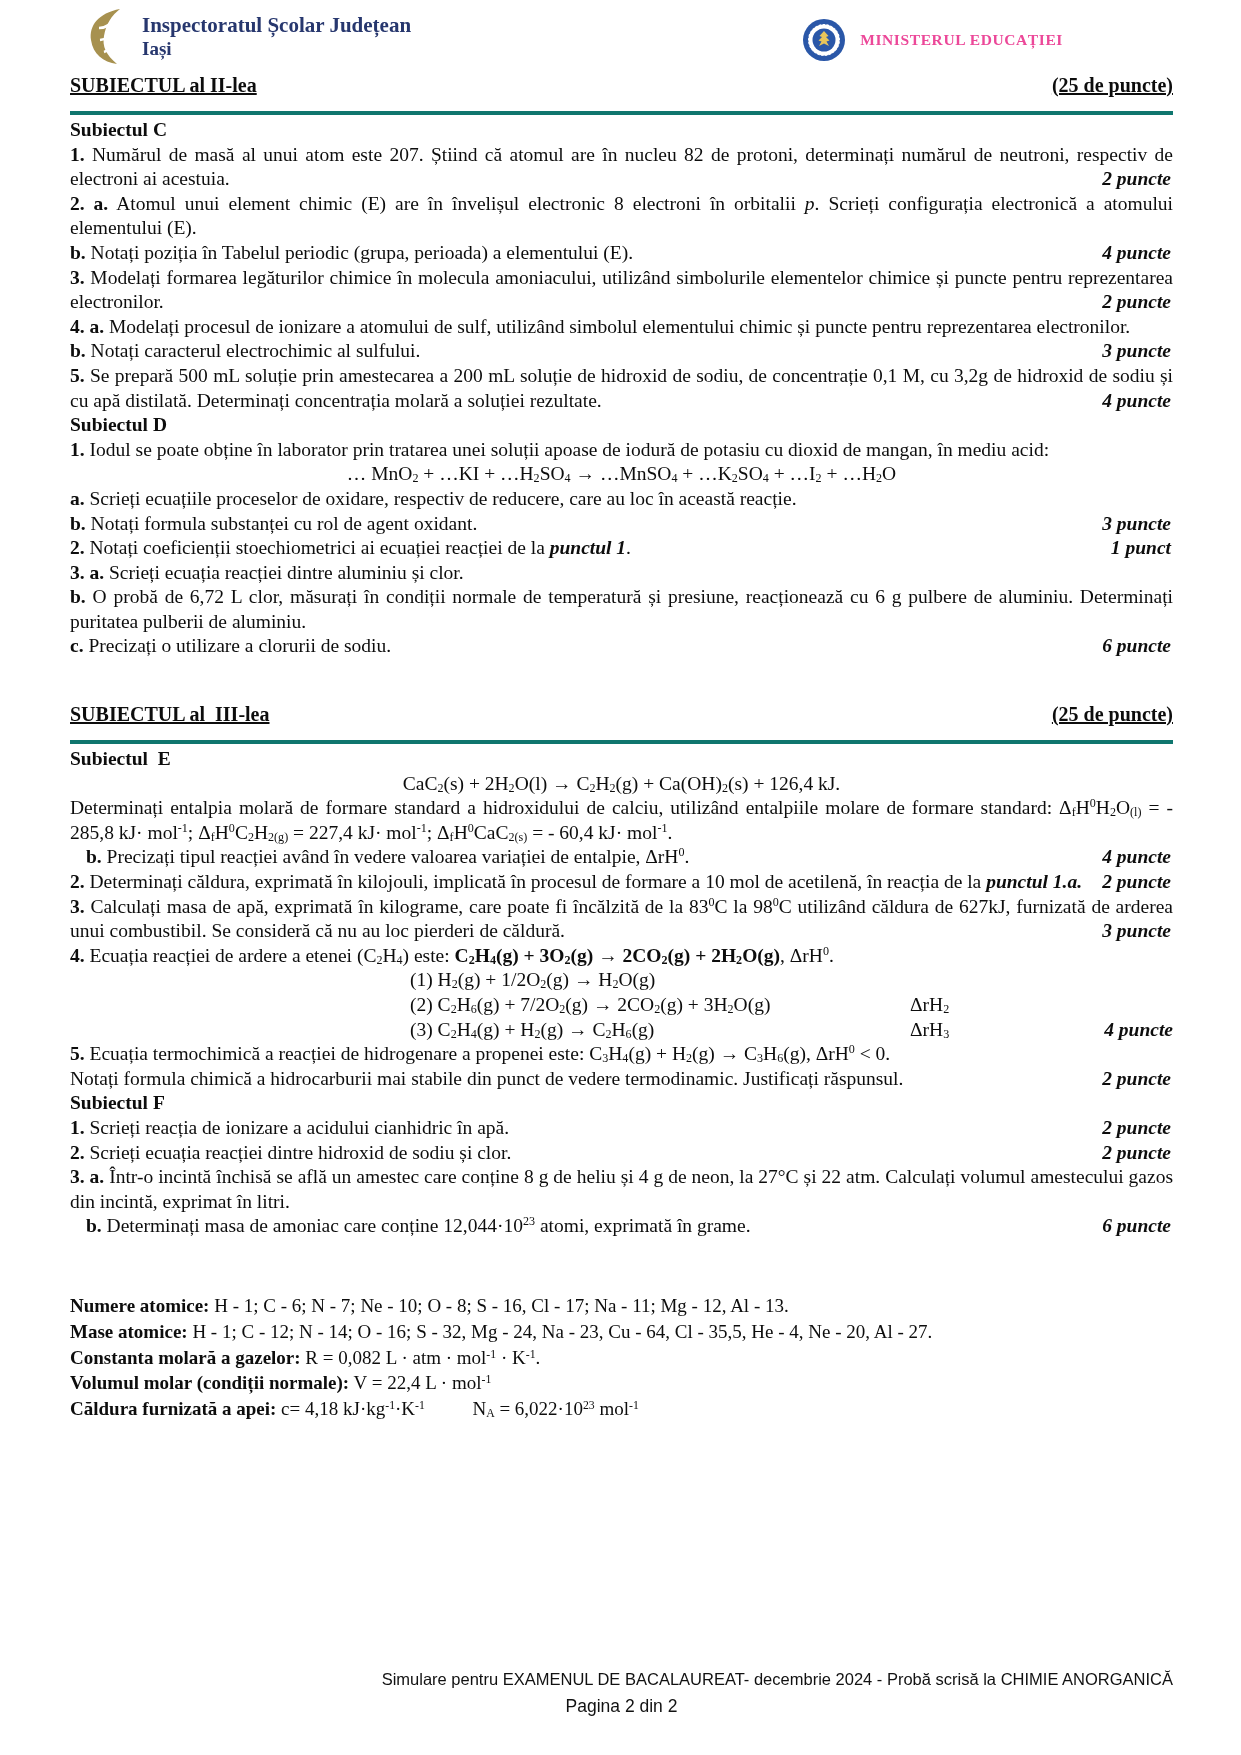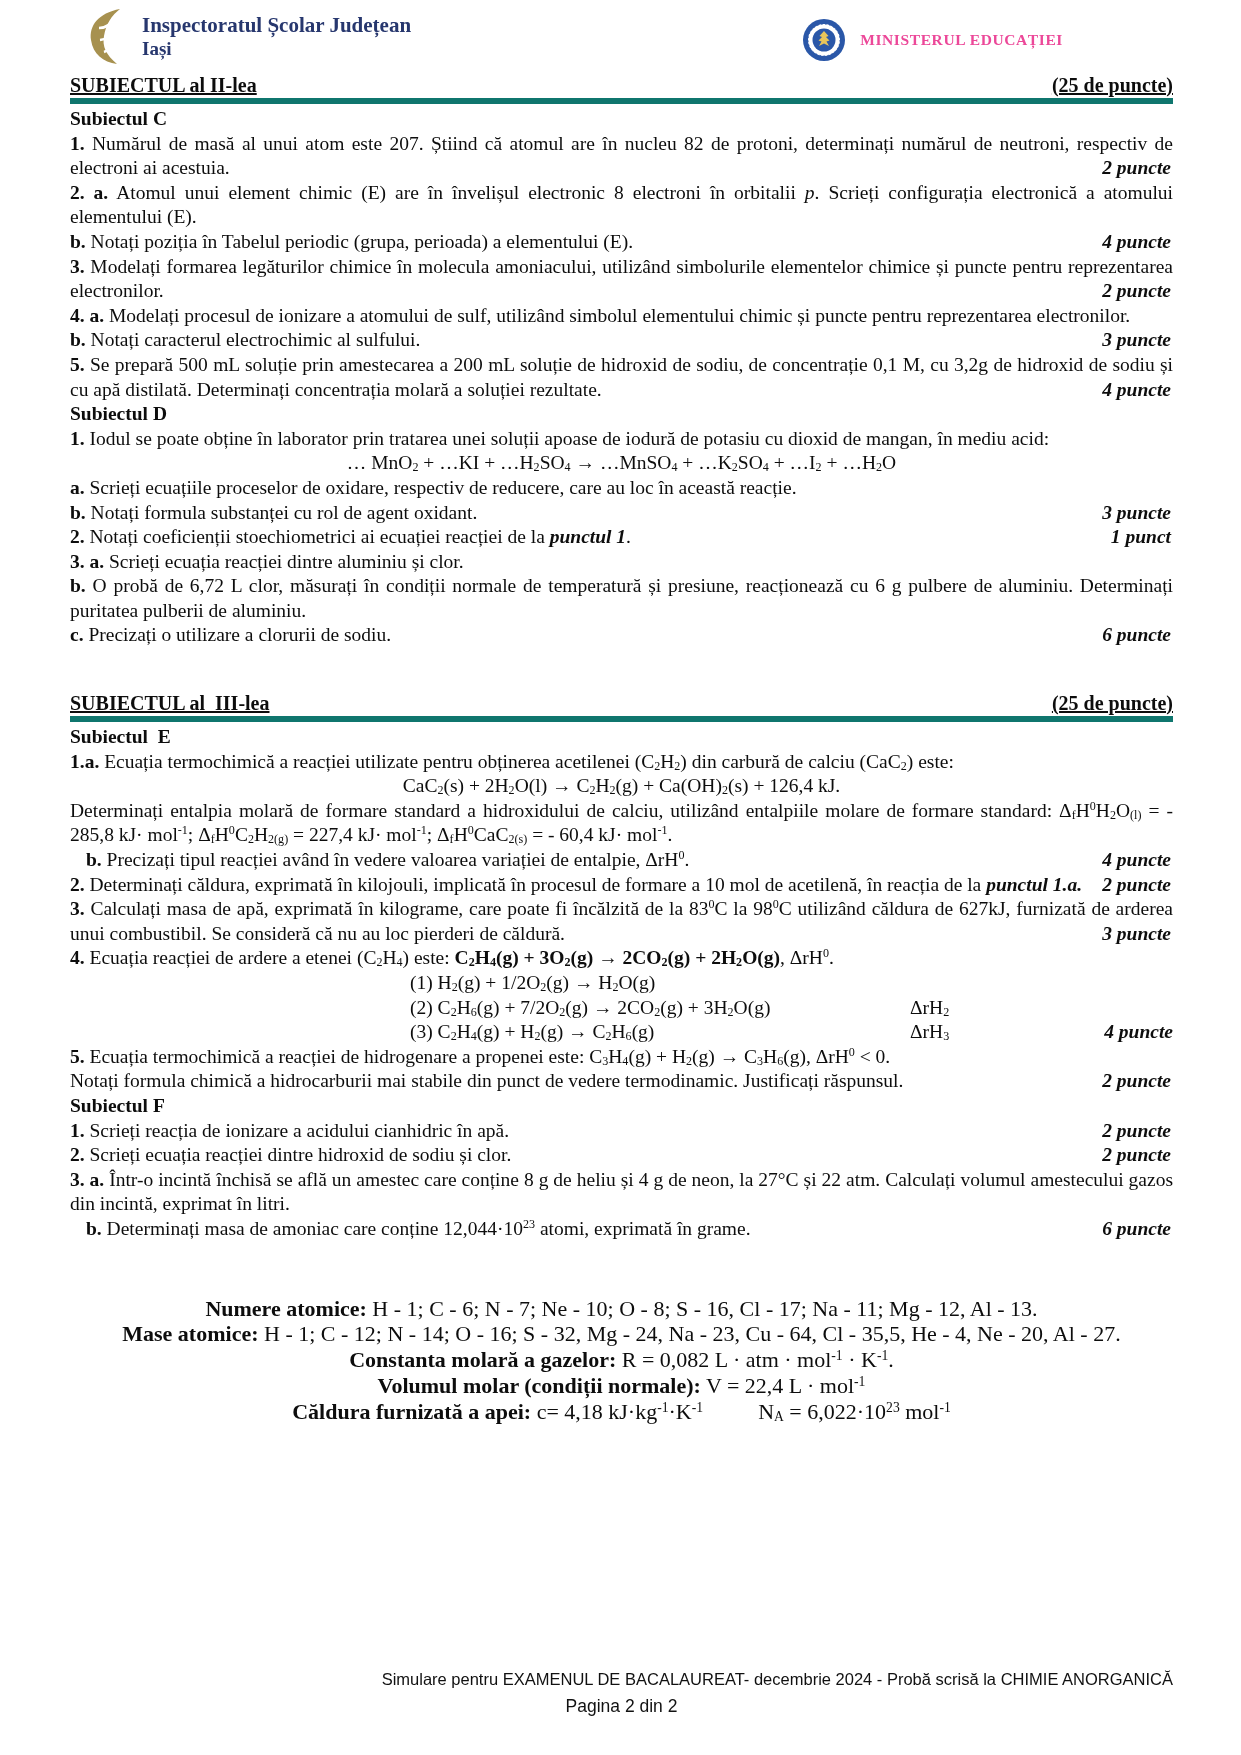--- a/index.html
+++ b/index.html
@@ -12,28 +12,28 @@
   .hdr{position:absolute;left:84px;right:0;top:8px;display:flex;justify-content:space-between;align-items:flex-start;}
   .hdr-left{display:flex;gap:12px;align-items:center;}
   .isj-text{display:flex;flex-direction:column;justify-content:center;}
   .isj-name{font-weight:bold;color:#27376e;font-size:21px;line-height:1.2;}
   .isj-city{font-weight:bold;color:#27376e;font-size:19px;line-height:1.2;}
   .hdr-right{display:flex;align-items:center;gap:14px;margin-top:10px;padding-right:178px;}
   .ministry-name{font-weight:bold;color:#ec4899;font-size:15.5px;letter-spacing:.6px;white-space:nowrap;}
   
   .content{position:absolute;left:70px;width:1103px;top:74px;}
   .sec-head{display:flex;justify-content:space-between;font-weight:bold;font-size:20px;
-    border-bottom:6px solid #0f766e;padding-bottom:1px;margin-bottom:3px;gap:32px;}
+    border-bottom:4px solid #0f766e;padding-bottom:14px;margin-bottom:3px;gap:32px;}
   .sec-head span{text-decoration:underline;}
   .sec3{margin-top:44px;}
   
   .blk{position:relative;text-align:justify;line-height:24.6px;}
   .blk.h{font-weight:bold;text-align:left;}
   .blk.c{text-align:center;}
-  .blk.k{text-align:center;line-height:25.8px;font-size:22px;}
+  .blk.k{text-align:left;line-height:25.8px;font-size:19px;}
   .blk.ind{padding-left:16px;}
   .consts{margin-top:54px;}
   .pts{position:absolute;right:2px;bottom:0;font-weight:bold;font-style:italic;white-space:nowrap;}
   .blk.eq{display:grid;grid-template-columns:292px 452px 1fr auto;text-align:left;gap:48px;}
   .eqt{grid-column:2;white-space:nowrap;}
   .eql{grid-column:3;}
   .blk.eq .pts{position:static;justify-self:end;}
   sub{font-size:.62em;vertical-align:-.18em;line-height:0;}
   sup{font-size:.62em;vertical-align:.55em;line-height:0;}
   
@@ -96,21 +96,20 @@
         <div class="blk p"><b>b.</b> O probă de 6,72 L clor, măsurați în condiții normale de temperatură și presiune, reacționează cu 6 g pulbere de aluminiu. Determinați puritatea pulberii de aluminiu.</div>
         <div class="blk p"><b>c.</b> Precizați o utilizare a clorurii de sodiu.<span class="pts">6 puncte</span></div>
       </div>
 
     <div class="sec-head sec3">
       <span>SUBIECTUL al&nbsp; III-lea</span>
       <span>(25 de puncte)</span>
     </div>
     <div>
         <div class="blk h">Subiectul&nbsp; E</div>
-        <div class="blk p"><b>1.a.</b> Ecuația termochimică a reacției utilizate pentru obținerea acetilenei (C<sub>2</sub>H<sub>2</sub>) din carbură de calciu (CaC<sub>2</sub>) este:</div>
         <div class="blk c">CaC<sub>2</sub>(s) + 2H<sub>2</sub>O(l) → C<sub>2</sub>H<sub>2</sub>(g) + Ca(OH)<sub>2</sub>(s) + 126,4 kJ.</div>
         <div class="blk p">Determinați entalpia molară de formare standard a hidroxidului de calciu, utilizând entalpiile molare de formare standard: Δ<sub>f</sub>H<sup>0</sup>H<sub>2</sub>O<sub>(l)</sub> = - 285,8 kJ· mol<sup>-1</sup>; Δ<sub>f</sub>H<sup>0</sup>C<sub>2</sub>H<sub>2(g)</sub> = 227,4 kJ· mol<sup>-1</sup>; Δ<sub>f</sub>H<sup>0</sup>CaC<sub>2(s)</sub> = - 60,4 kJ· mol<sup>-1</sup>.</div>
         <div class="blk p ind"><b>b.</b> Precizați tipul reacției având în vedere valoarea variației de entalpie, ΔrH<sup>0</sup>.<span class="pts">4 puncte</span></div>
         <div class="blk p"><b>2.</b> Determinați căldura, exprimată în kilojouli, implicată în procesul de formare a 10 mol de acetilenă, în reacția de la <b><i>punctul 1.a.</i></b><span class="pts">2 puncte</span></div>
         <div class="blk p"><b>3.</b> Calculați masa de apă, exprimată în kilograme, care poate fi încălzită de la 83<sup>0</sup>C la 98<sup>0</sup>C utilizând căldura de 627kJ, furnizată de arderea unui combustibil. Se consideră că nu au loc pierderi de căldură.<span class="pts">3 puncte</span></div>
         <div class="blk p"><b>4.</b> Ecuația reacției de ardere a etenei (C<sub>2</sub>H<sub>4</sub>) este: <b>C<sub>2</sub>H<sub>4</sub>(g) + 3O<sub>2</sub>(g) → 2CO<sub>2</sub>(g) + 2H<sub>2</sub>O(g)</b>, ΔrH<sup>0</sup>.</div>
         <div class="blk eq">
           <span class="eqt">(1) H<sub>2</sub>(g) + 1/2O<sub>2</sub>(g) → H<sub>2</sub>O(g)</span>
         </div>
         <div class="blk eq">

